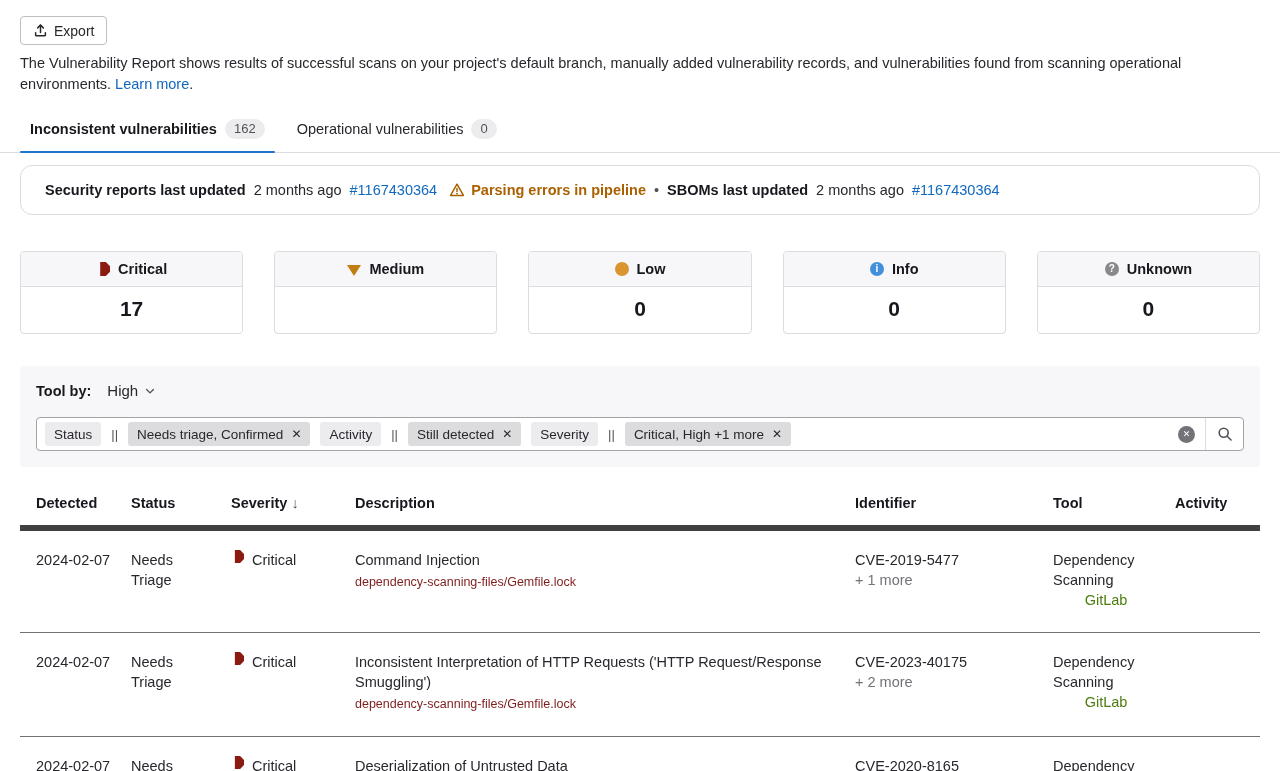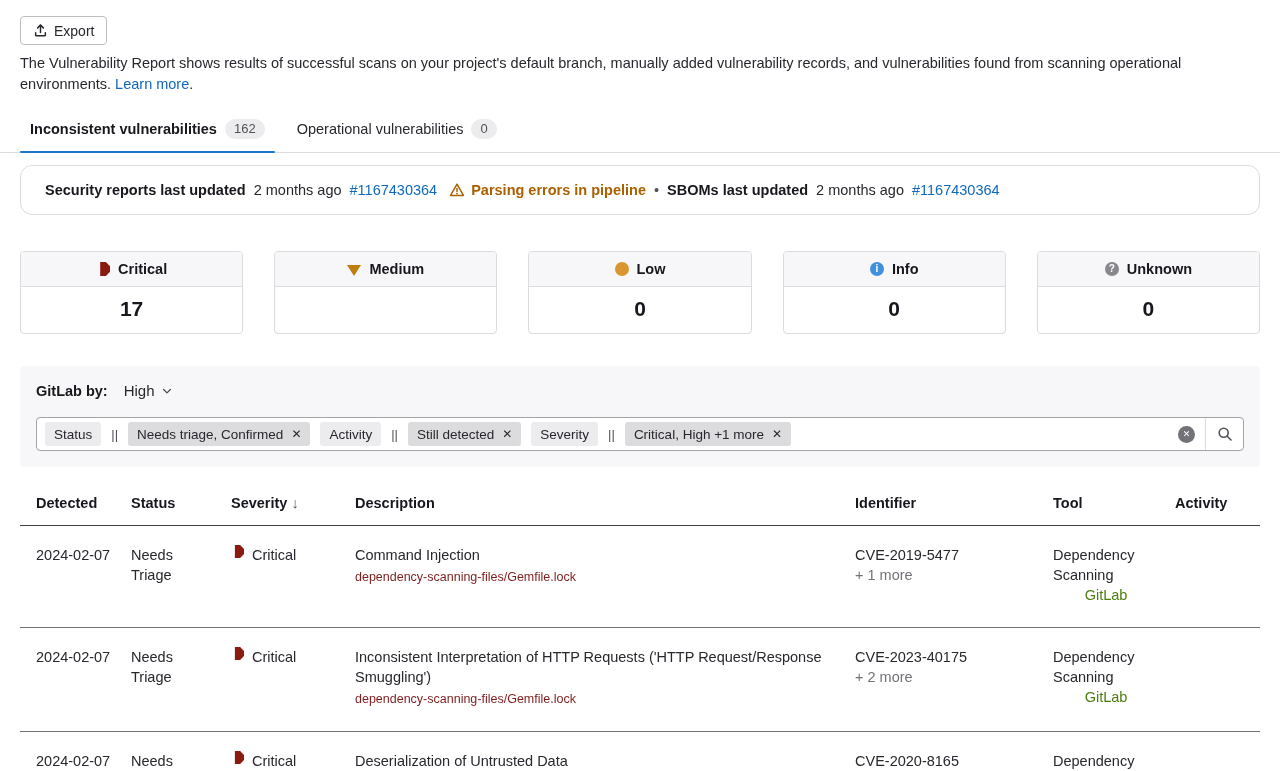--- a/index.html
+++ b/index.html
@@ -70,21 +70,21 @@
   .op { color: #535158; font-size: 13px; }
   .chip-close { font-size: 12px; color: #28272d; cursor: pointer; line-height: 1; }
   .chip-close::before { content: "✕"; }
   .filter-input { flex: 1; border: none; outline: none; height: 100%; font-family: inherit; font-size: 14px; min-width: 40px; }
   .clear-btn { width: 17px; height: 17px; border-radius: 50%; background: #737278; color: #fff; border: none; font-size: 9px; line-height: 17px; text-align: center; margin-right: 10px; cursor: pointer; flex: none; padding: 0; }
   .clear-btn::before { content: "✕"; }
   .search-seg { width: 38px; align-self: stretch; border-left: 1px solid #dcdcde; display: flex; align-items: center; justify-content: center; cursor: pointer; background: none; border-top: none; border-right: none; border-bottom: none; }
 
   
   table.vuln { border-collapse: collapse; table-layout: fixed; width: 1240px; margin: 14px 20px 0; }
-  table.vuln th { text-align: left; font-size: 14.5px; font-weight: 700; color: #18171d; padding: 14px 16px 14px 0; border-bottom: 1px solid #404040; }
+  table.vuln th { text-align: left; font-size: 14.5px; font-weight: 700; color: #18171d; padding: 14px 16px 14px 0; border-bottom: 6px solid #404040; }
   table.vuln th:first-child { padding-left: 16px; }
   table.vuln td { vertical-align: top; padding: 19px 16px 22px 0; border-bottom: 1px solid #737373; font-size: 14.5px; line-height: 20px; color: #28272d; }
   table.vuln td:first-child { padding-left: 16px; }
   .sort-arrow { color: #535158; font-weight: 400; margin-left: 4px; }
   .sort-arrow::before { content: "↓"; }
   .sev-cell { display: flex; align-items: flex-start; gap: 8px; }
   .desc-title { color: #28272d; overflow-wrap: break-word; word-break: break-word; }
   .desc-link { display: inline-block; font-size: 12.5px; color: #7f1d1d; text-decoration: none; margin-top: 2px; overflow-wrap: break-word; }
   .muted { color: #737278; }
   .tool-vendor { color: #4d7c0f; text-align: center; }
@@ -168,21 +168,21 @@
     <div class="card-head">
         <span class="sev sev-unknown"></span>
         <span>Unknown</span>
       </div>
     <div class="card-body">0</div>
   </div>
 </div>
 
 <div class="filter-panel">
   <div class="groupby-row">
-    <span class="groupby-label">GitLab by:</span>
+    <span class="groupby-label">Tool by:</span>
     <button class="groupby-dd">
       <span>High</span>
       <svg class="icon-svg" width="12" height="12" viewBox="0 0 16 16">
           <path d="M3.5 6l4.5 4.5L12.5 6" fill="none" stroke="#535158" stroke-width="1.8" stroke-linecap="round" stroke-linejoin="round"></path>
         </svg>
     </button>
   </div>
   <div class="filter-bar">
     <span class="token-group">
       <span class="chip chip-name">Status</span>

